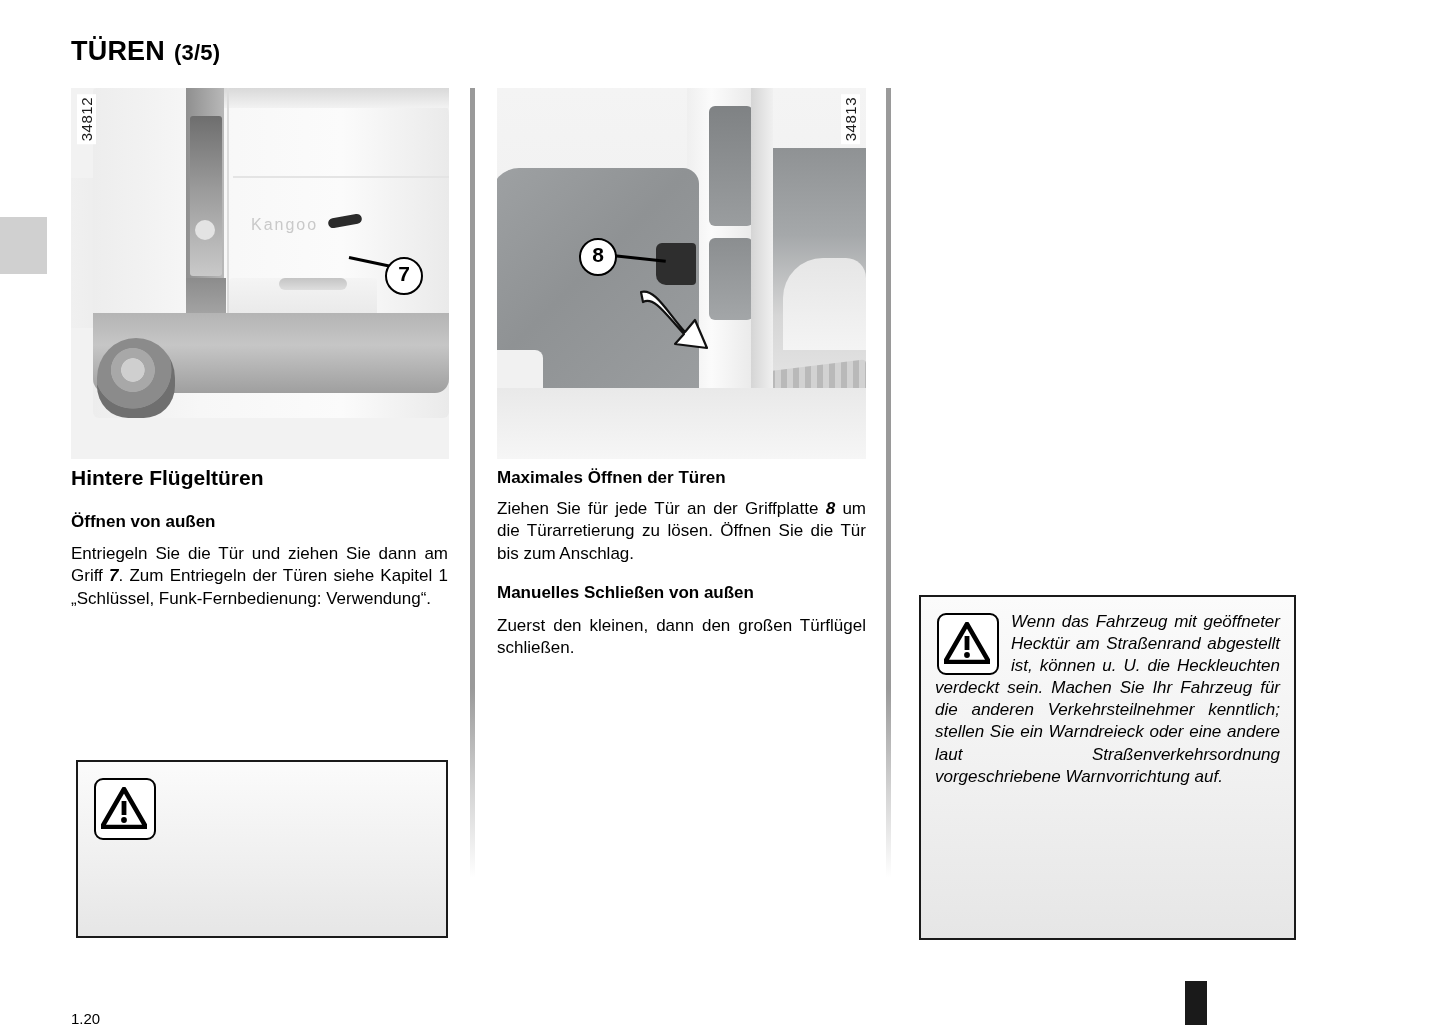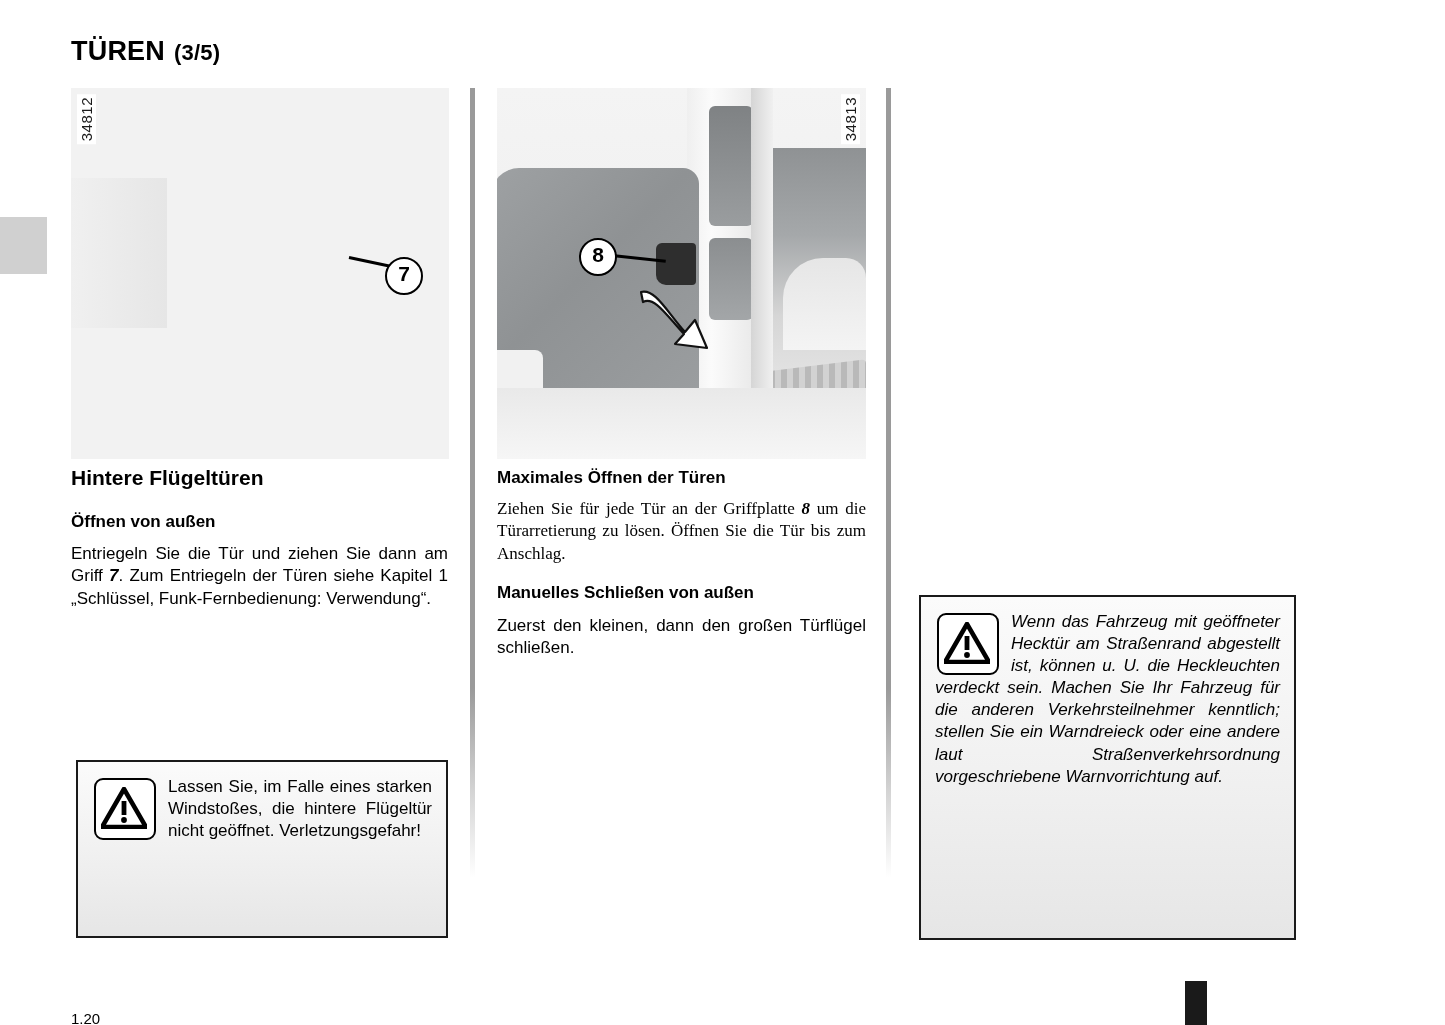--- a/index.html
+++ b/index.html
@@ -310,20 +310,34 @@
   <div class="chapter-tab"></div>
 
   <div class="page-title"><span>TÜREN</span><span class="sub" style="margin-left:9px;">(3/5)</span></div>
 
   <div class="col-sep s1"></div>
   <div class="col-sep s2"></div>
 
   <div class="figure fig1">
     <div class="fig-id">34812</div>
     <div class="van-side"></div>
+    <div class="van-body">
+      <div class="van-roof"></div>
+      <div class="van-pillar"></div>
+      <div class="van-lamp"></div>
+      <div class="van-tail-smudge"></div>
+      <div class="van-door-split"></div>
+      <div class="van-hatch-line"></div>
+      <div class="van-logo">Kangoo</div>
+      <div class="van-bumper-plate"></div>
+      <div class="van-reflector"></div>
+      <div class="van-handle"></div>
+      <div class="van-bumper"></div>
+      <div class="van-wheel"></div>
+    </div>
     <div class="leader" style="left:278px; top:168px; width:58px; transform:rotate(12deg); transform-origin:left center;"></div>
     <div class="callout" style="left:314px; top:169px;">7</div>
   </div>
 
   <div class="figure fig2">
     <div class="f2-panel"></div>
     <div class="f2-frame"></div>
     <div class="f2-interior"></div>
     <div class="f2-wheelarch"></div>
     <div class="f2-sill"></div>
@@ -347,37 +361,36 @@
   </div>
 
   <div class="h2" style="left:71px; top:466px;">Hintere Flügeltüren</div>
 
   <div class="h3" style="left:71px; top:512px;">Öffnen von außen</div>
 
   <div class="para" style="left:71px; top:543px; width:377px;"><span>Entriegeln Sie die Tür und ziehen Sie dann am Griff </span><span class="num">7</span><span>. Zum Entriegeln der Türen siehe Kapitel 1 „Schlüssel, Funk-Fernbedienung: Verwendung“.</span></div>
 
   <div class="h3" style="left:497px; top:468px;">Maximales Öffnen der Türen</div>
 
-  <div class="para" style="left:497px; top:498px; width:369px;font-family:Liberation Serif, serif;"><span>Ziehen Sie für jede Tür an der Griffplatte </span><span class="num">8</span><span> um die Türarretierung zu lösen. Öffnen Sie die Tür bis zum Anschlag.</span></div>
+  <div class="para" style="left:497px; top:498px; width:369px;"><span>Ziehen Sie für jede Tür an der Griffplatte </span><span class="num">8</span><span> um die Türarretierung zu lösen. Öffnen Sie die Tür bis zum Anschlag.</span></div>
 
   <div class="h3" style="left:497px; top:583px;">Manuelles Schließen von außen</div>
 
   <div class="para" style="left:497px; top:615px; width:369px;">Zuerst den kleinen, dann den großen Türflügel schließen.</div>
 
 
   <div class="warnbox warn-left">
     <div class="warn-inner">
       <div class="warn-tri">
         <svg width="46" height="42" viewBox="0 0 46 42">
           <path d="M23 2 L45 40 L1 40 Z" fill="none" stroke="#000" stroke-width="4.5" stroke-linejoin="round"></path>
           <rect x="20.6" y="14" width="4.8" height="14" fill="#000"></rect>
           <circle cx="23" cy="33" r="2.9" fill="#000"></circle>
         </svg>
       </div>
-      <div class="warn-text">Lassen Sie, im Falle eines starken Windstoßes, die hintere Flügeltür nicht geöffnet. Verletzungsgefahr!</div>
     </div>
   </div>
 
   <div class="warnbox warn-right">
     <div class="warn-inner">
       <div class="warn-tri">
         <svg width="46" height="42" viewBox="0 0 46 42">
           <path d="M23 2 L45 40 L1 40 Z" fill="none" stroke="#000" stroke-width="4.5" stroke-linejoin="round"></path>
           <rect x="20.6" y="14" width="4.8" height="14" fill="#000"></rect>
           <circle cx="23" cy="33" r="2.9" fill="#000"></circle>

